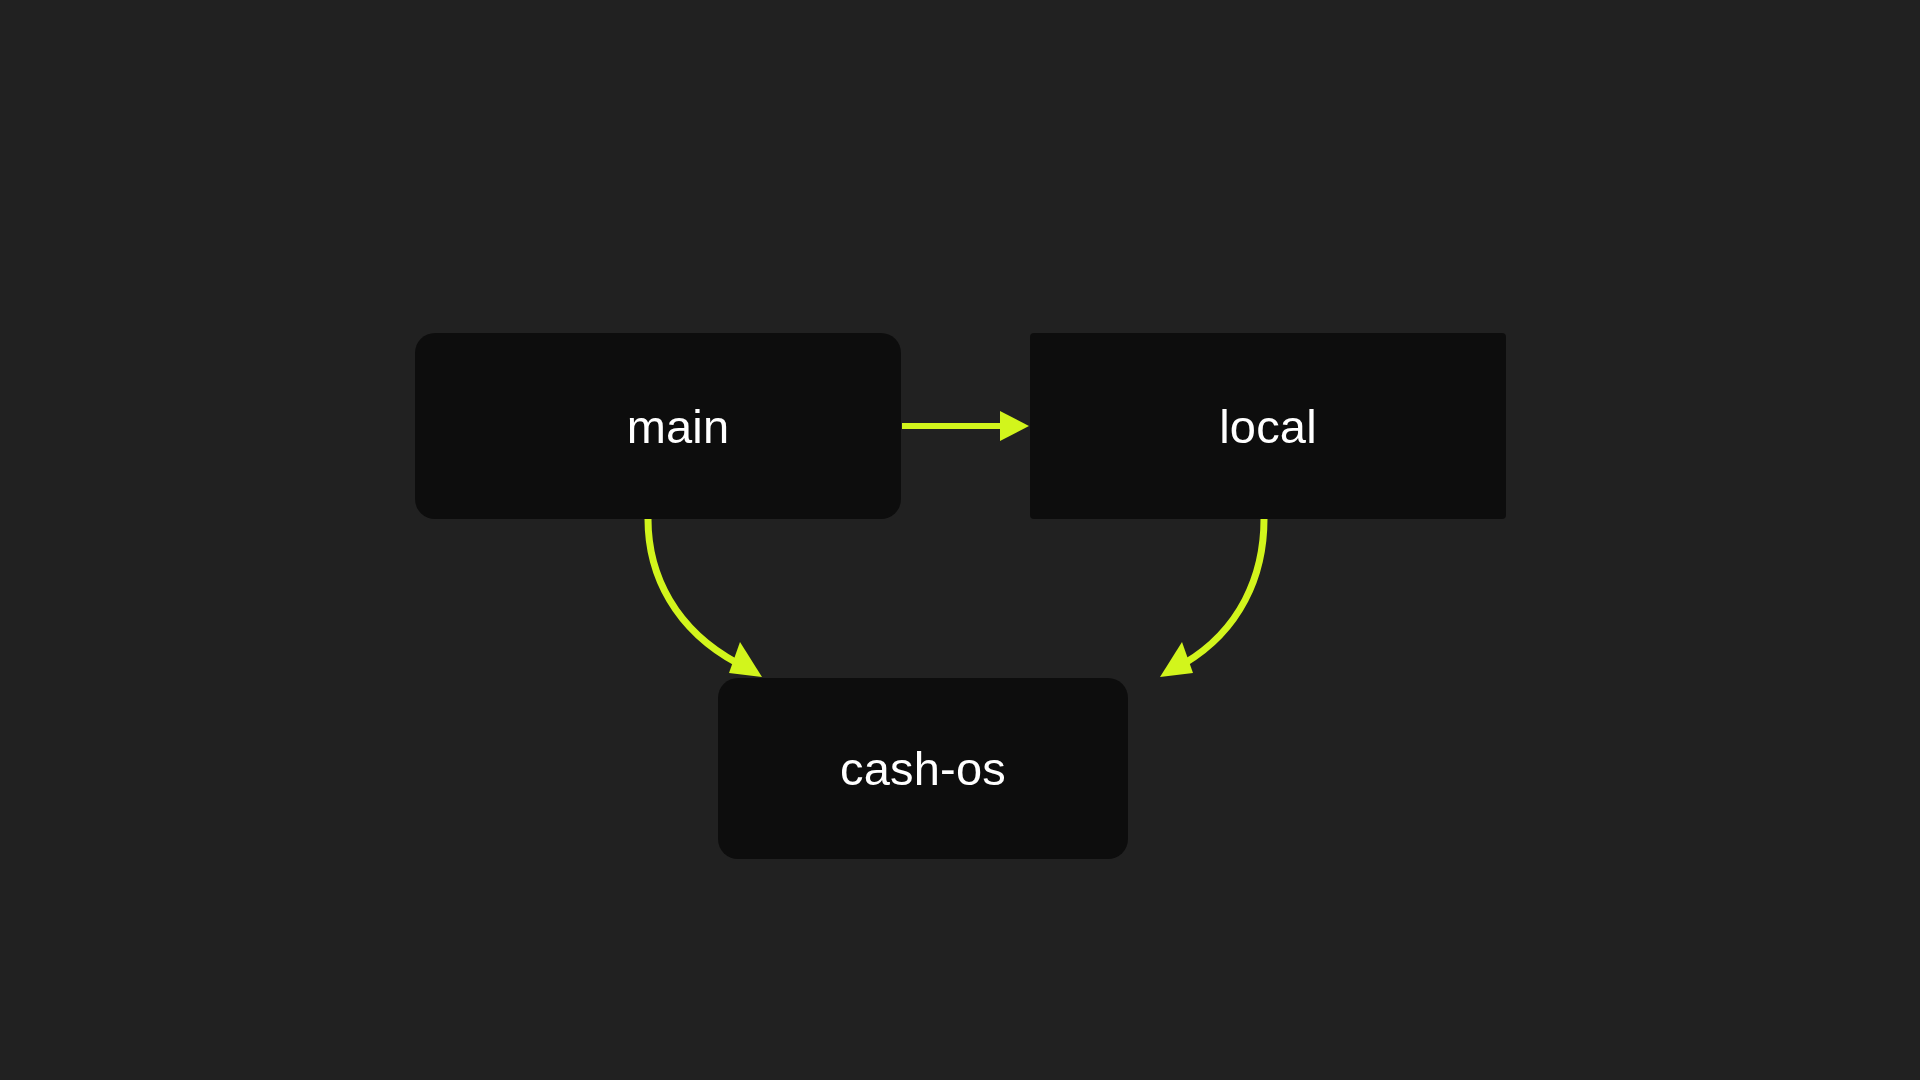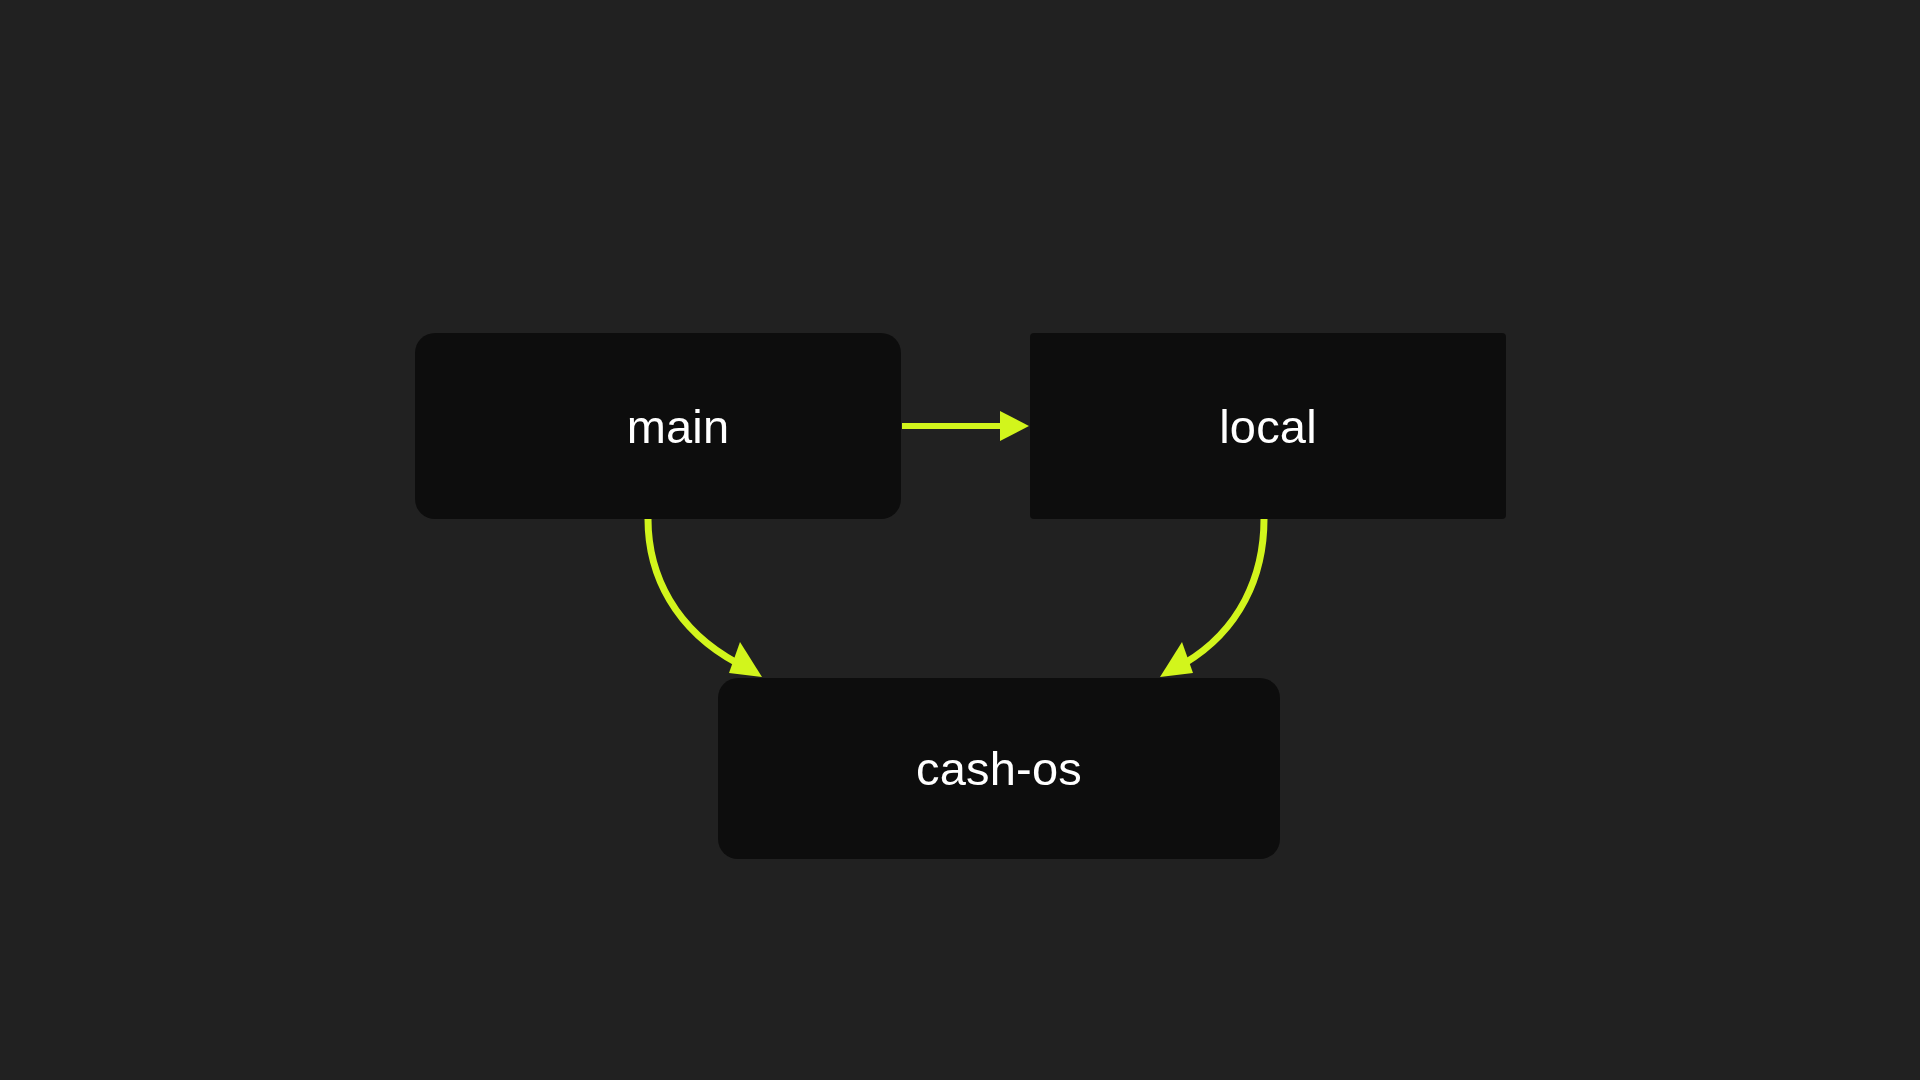--- a/index.html
+++ b/index.html
@@ -83,17 +83,17 @@
   </svg>
 
   <div class="node" id="node-main" style="left: 415px; top: 333px; width: 486px; height: 186px; background: rgb(13, 13, 13); border-radius: 20px;">
     <span class="node-label" style="color: rgb(255, 255, 255);">main</span>
   </div>
 
   <div class="node" id="node-local" style="left: 1030px; top: 333px; width: 476px; height: 186px; background: rgb(13, 13, 13); border-radius: 4px;">
     <span class="node-label" style="color: rgb(255, 255, 255);">local</span>
   </div>
 
-  <div class="node" id="node-cashos" style="left: 718px; top: 678px; width: 562px; height: 181px; background: rgb(13, 13, 13); border-radius: 20px;">
+  <div class="node" id="node-cashos" style="left: 718px; top: 678px; width: 410px; height: 181px; background: rgb(13, 13, 13); border-radius: 20px;">
     <span class="node-label" style="color: rgb(255, 255, 255);">cash-os</span>
   </div>
 
 </div>
 
 </body></html>

